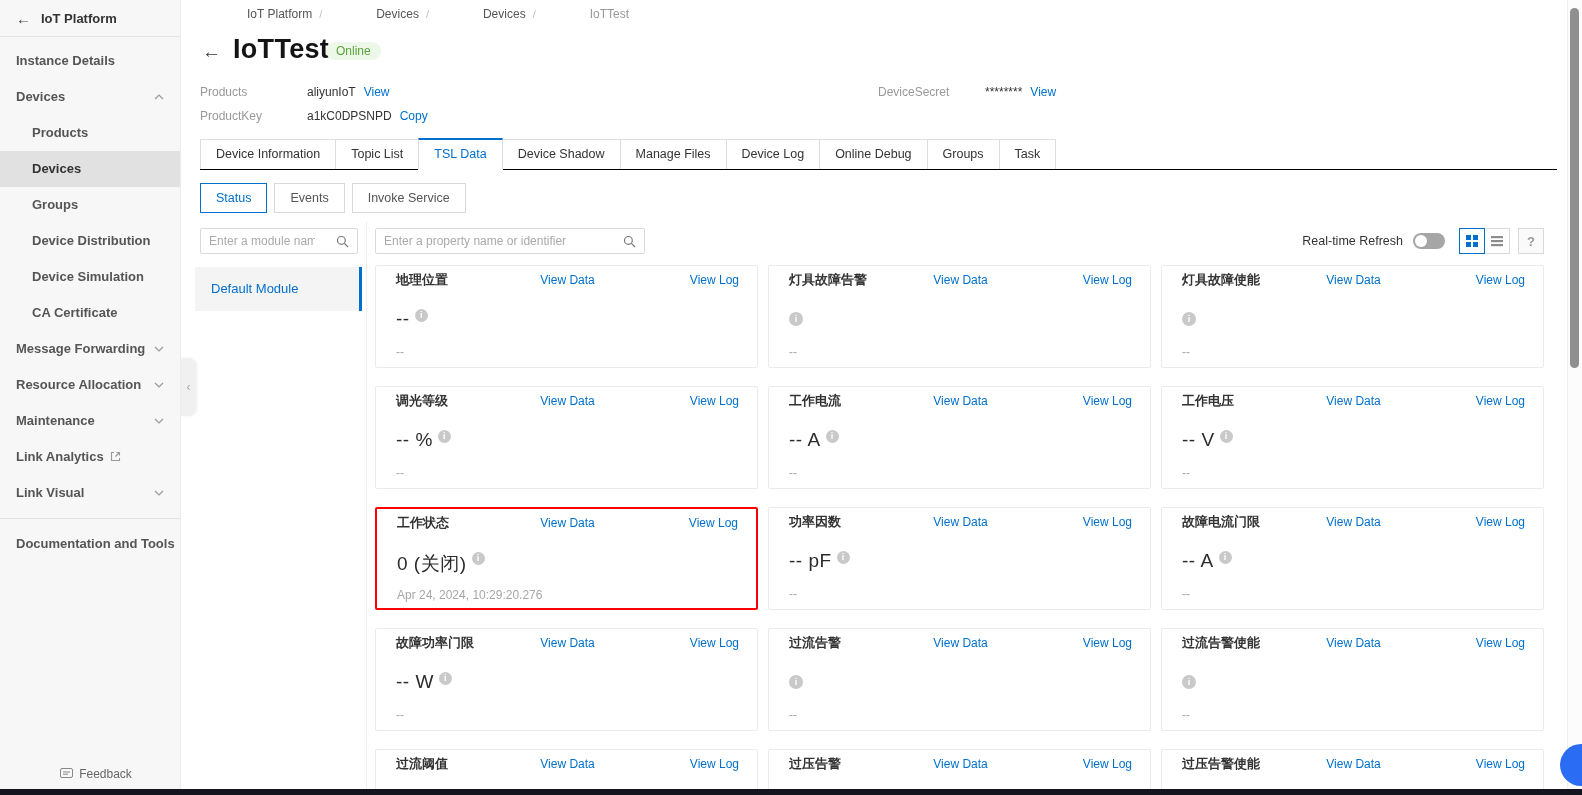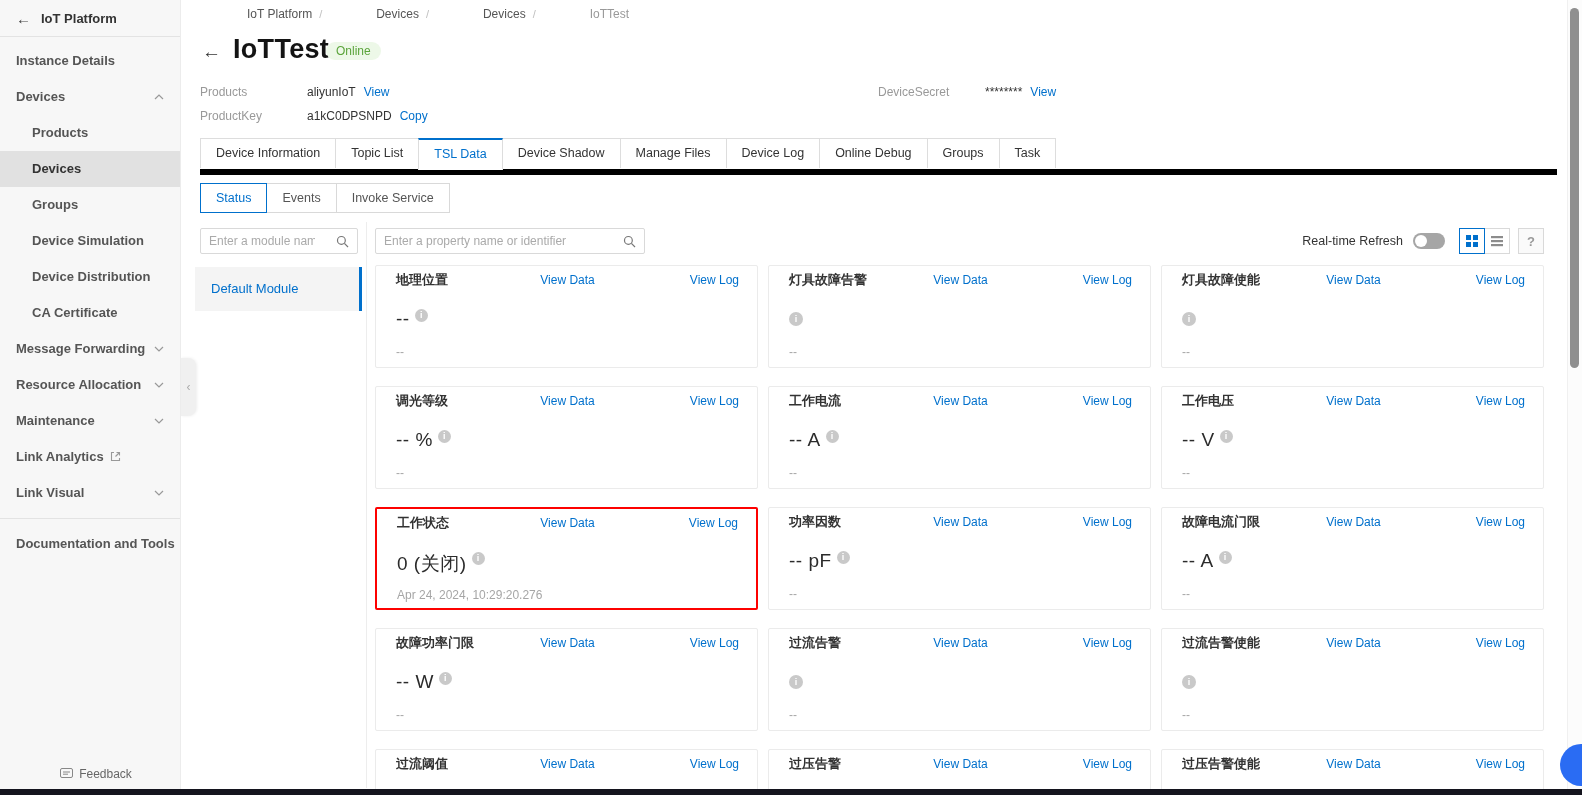--- a/index.html
+++ b/index.html
@@ -35,25 +35,25 @@
   .meta-col { position:absolute; display:flex; flex-direction:column; gap:11px; }
   .meta-left { left:200px; top:85px; }
   .meta-right { left:878px; top:85px; }
   .meta-item { display:flex; align-items:center; font-size:12px; height:13px; }
   .meta-label { width:107px; color:#999; }
   .meta-value { color:#333; }
   .link { color:#0070cc; cursor:pointer; text-decoration:none; }
   .meta-action { margin-left:8px; font-size:12px; }
 
   
-  .tabs { position:absolute; left:200px; top:138px; width:1357px; display:flex; align-items:flex-start; border-bottom:6px solid #000000; }
+  .tabs { position:absolute; left:200px; top:138px; width:1357px; display:flex; align-items:center; border-bottom:1px solid #000000; }
   .tab { border:1px solid #ddd; border-bottom:none; margin-right:-1px; margin-bottom:-1px; padding:0 15px; height:30px; line-height:29px; font-size:12.5px; color:#333; background:#fff; cursor:pointer; position:relative; }
   .tab.active { border-top:2px solid #0070cc; border-bottom:1px solid #fff; height:32px; line-height:28px; color:#0070cc; z-index:2; }
 
-  .subtabs { position:absolute; left:200px; top:183px; display:flex; }
+  .subtabs { position:absolute; left:200px; top:183px; display:flex;gap:8px; }
   .subtab { border:1px solid #d9d9d9; background:#fff; margin-left:-1px; padding:0 15px; height:30px; line-height:28px; font-size:12.5px; color:#555; cursor:pointer; position:relative; }
   .subtab:first-child { margin-left:0; }
   .subtab.active { border-color:#0070cc; color:#0070cc; z-index:2; }
 
   
   .search-box { position:absolute; top:228px; height:26px; border:1px solid #d9d9d9; border-radius:2px; background:#fff; display:flex; align-items:center; padding:0 8px; }
   .search-module { left:200px; width:158px;gap:21px; }
   .search-property { left:375px; width:270px; }
   .search-box input { border:none; outline:none; flex:1; font-size:12px; color:#333; background:transparent; font-family:inherit; min-width:0; }
   .search-box input::placeholder { color:#aaa; }
@@ -120,25 +120,25 @@
   </div>
         <div class="side-item lv2 active">
     <span class="side-label">Devices</span>
     
   </div>
         <div class="side-item lv2">
     <span class="side-label">Groups</span>
     
   </div>
         <div class="side-item lv2">
+    <span class="side-label">Device Distribution</span>
+    
+  </div>
+        <div class="side-item lv2">
     <span class="side-label">Device Simulation</span>
-    
-  </div>
-        <div class="side-item lv2">
-    <span class="side-label">Device Distribution</span>
     
   </div>
         <div class="side-item lv2">
     <span class="side-label">CA Certificate</span>
     
   </div>
         <div class="side-item">
     <span class="side-label">Message Forwarding</span>
     <svg class="chev" width="10" height="6" viewBox="0 0 10 6">
             <polyline points="1,1 5,5 9,1" fill="none" stroke="#999" stroke-width="1.2"></polyline>

